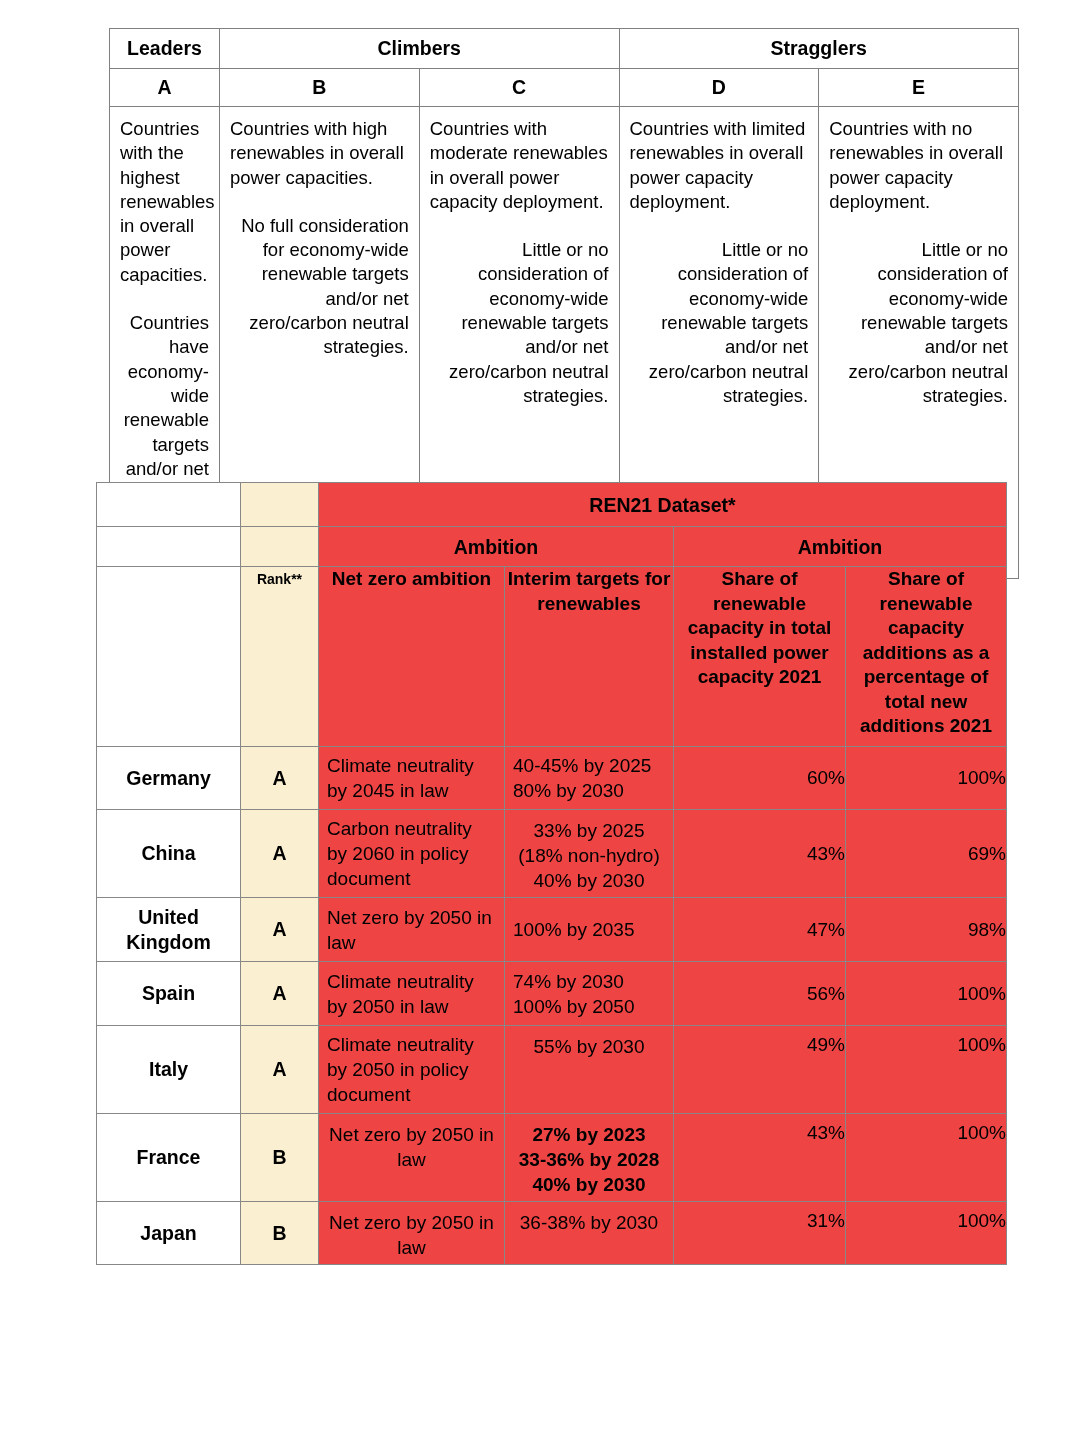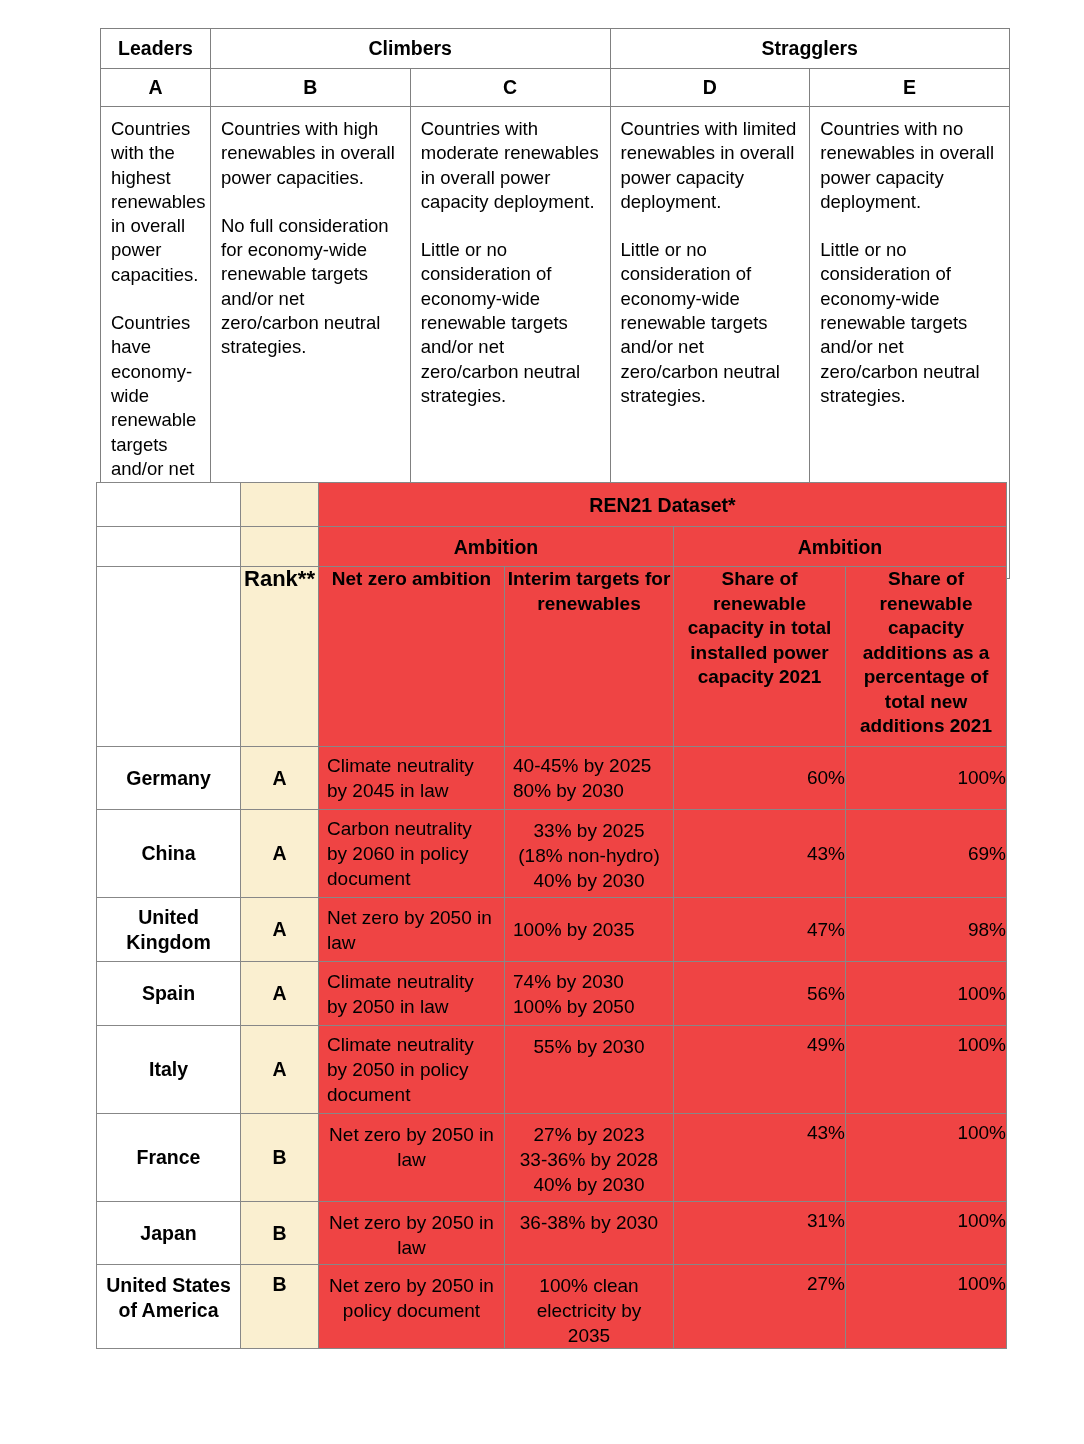--- a/index.html
+++ b/index.html
@@ -9,21 +9,21 @@
     background: #ffffff;
     font-family: "Liberation Sans", sans-serif;
     color: #000000;
     overflow: hidden;
   }
   .page { position: relative; width: 1084px; height: 1444px; }
 
   
   #table-categories {
     position: absolute;
-    left: 100px; top: 28px;
+    left: 109px; top: 28px;
     width: 910px;
     border-collapse: collapse;
     table-layout: fixed;
   }
   #table-categories td, #table-categories th {
     border: 1px solid #808080;
     padding: 0;
     vertical-align: top;
   }
   #table-categories .grp {
@@ -43,21 +43,21 @@
     padding: 4px 6px;
   }
   #table-categories .desc {
     font-size: 18.5px;
     line-height: 24.3px;
     padding: 10px 10px 0 10px;
     height: 351px;
     overflow: hidden;
   }
   #table-categories .desc p { margin: 0 0 24px 0; }
-  #table-categories .desc p:last-child { margin-bottom: 0; }
+  #table-categories .desc p:last-child { margin-bottom: 0; text-align: right; }
 
   
   #table-ren21 {
     position: absolute;
     left: 96px; top: 482px;
     width: 910px;
     border-collapse: collapse;
     table-layout: fixed;
   }
   #table-ren21 td {
@@ -82,21 +82,21 @@
     font-size: 19px;
     line-height: 24.5px;
     vertical-align: top;
     padding: 11px 6px 0 6px;
     height: 180px;
     overflow: hidden;
   }
   .hd-rank {
     text-align: center;
     font-weight: bold;
-    font-size: 22px;
+    font-size: 14px;
     line-height: 24.5px;
     vertical-align: top;
     padding: 11px 4px 0 4px;
   }
   .row-h1 { height: 44px; }
   .row-h2 { height: 40px; }
 
   #table-ren21 .country {
     text-align: center;
     font-weight: bold;
@@ -258,41 +258,33 @@
         <td class="blue cell">Climate neutrality by 2050 in policy document</td>
         <td class="blue cell-top">55% by 2030</td>
         <td class="blue pct" style="vertical-align:top;padding-top:8px;">49%</td>
         <td class="blue pct" style="vertical-align:top;padding-top:8px;">100%</td>
       </tr>
 
       <tr style="height:88px;">
         <td class="white country">France</td>
         <td class="cream rank">B</td>
         <td class="blue cell-top">Net zero by 2050 in law</td>
-        <td class="blue cell-top" style="white-space: pre-line;">27% by 2023
+        <td class="blue cell-top" style="white-space: pre-line; font-weight: bold;">27% by 2023
 33-36% by 2028
 40% by 2030</td>
         <td class="blue pct" style="vertical-align:top;padding-top:8px;">43%</td>
         <td class="blue pct" style="vertical-align:top;padding-top:8px;">100%</td>
       </tr>
 
       <tr style="height:63px;">
         <td class="white country">Japan</td>
         <td class="cream rank">B</td>
         <td class="blue cell-top">Net zero by 2050 in law</td>
         <td class="blue cell-top">36-38% by 2030</td>
         <td class="blue pct" style="vertical-align:top;padding-top:8px;">31%</td>
         <td class="blue pct" style="vertical-align:top;padding-top:8px;">100%</td>
       </tr>
 
 
-      <tr style="height:65px;">
-        <td class="white country clip" style="vertical-align:top;padding-top:8px;">United States of America</td>
-        <td class="cream rank" style="vertical-align:top;padding-top:8px;">B</td>
-        <td class="blue cell-top clip">Net zero by 2050 in policy document</td>
-        <td class="blue cell-top clip">100% clean electricity by 2035</td>
-        <td class="blue pct" style="vertical-align:top;padding-top:8px;">27%</td>
-        <td class="blue pct" style="vertical-align:top;padding-top:8px;">100%</td>
-      </tr>
     </tbody>
   </table>
 
 </div>
 
 </body></html>

